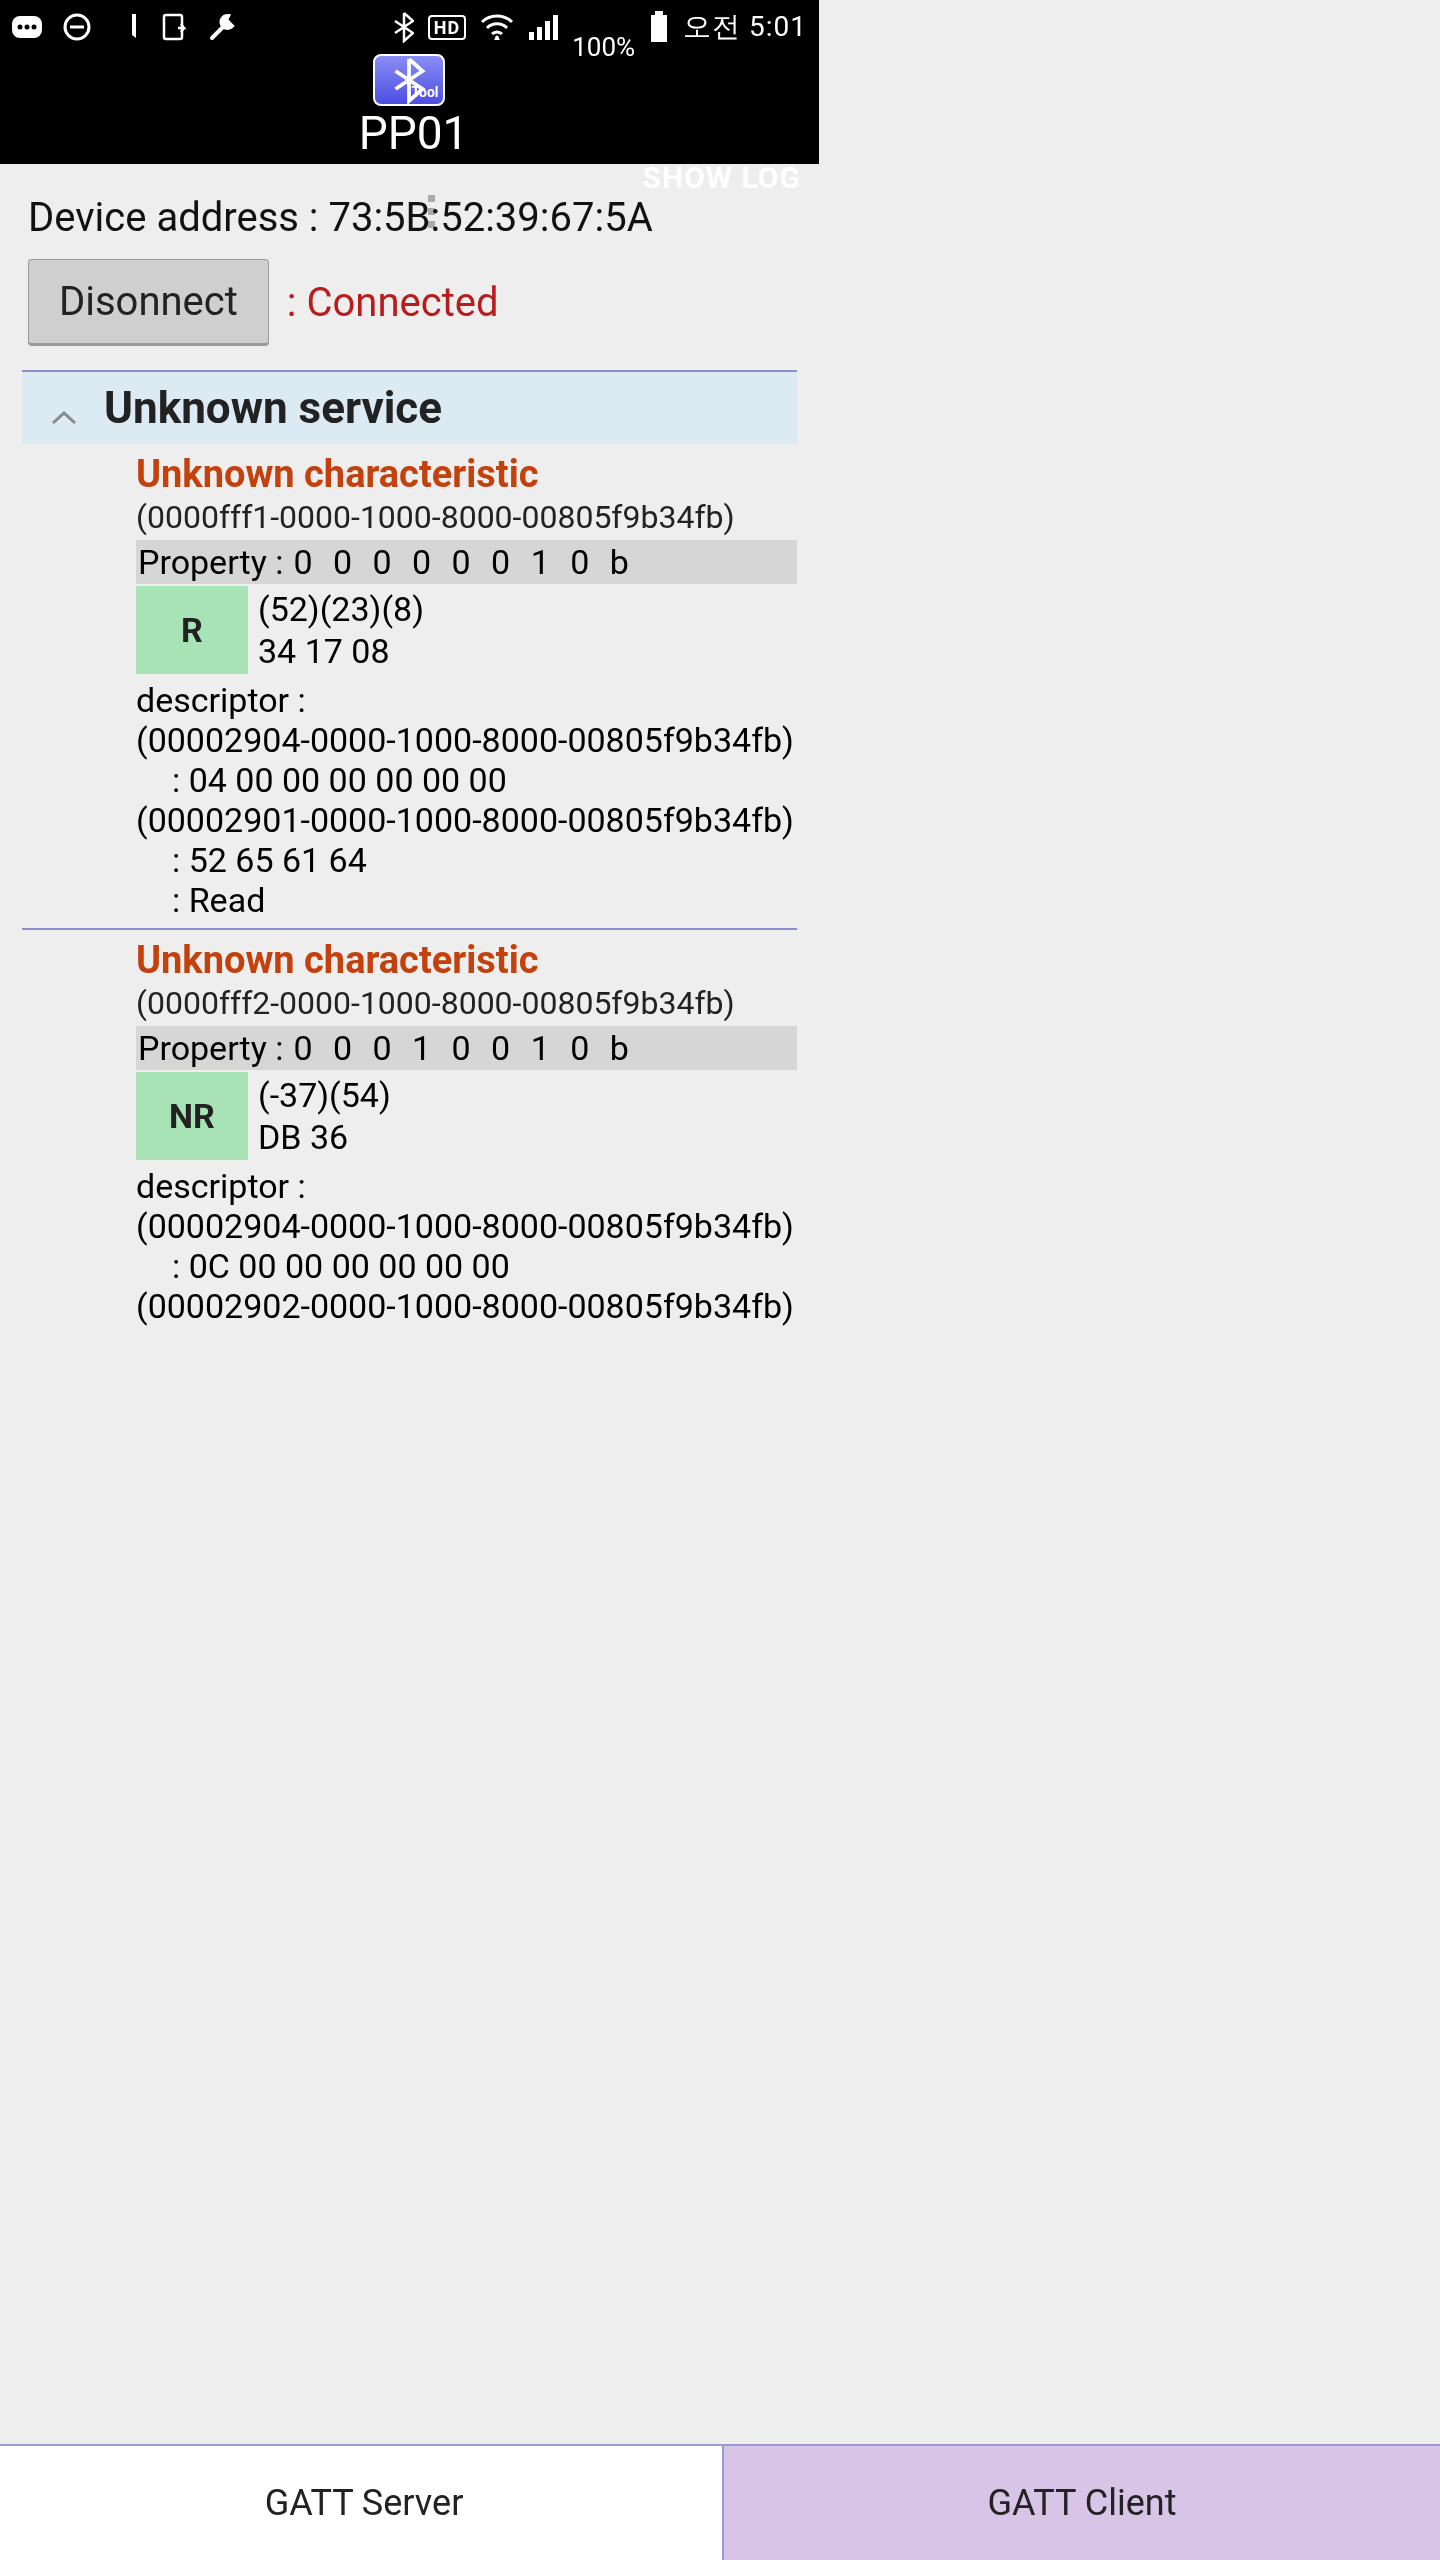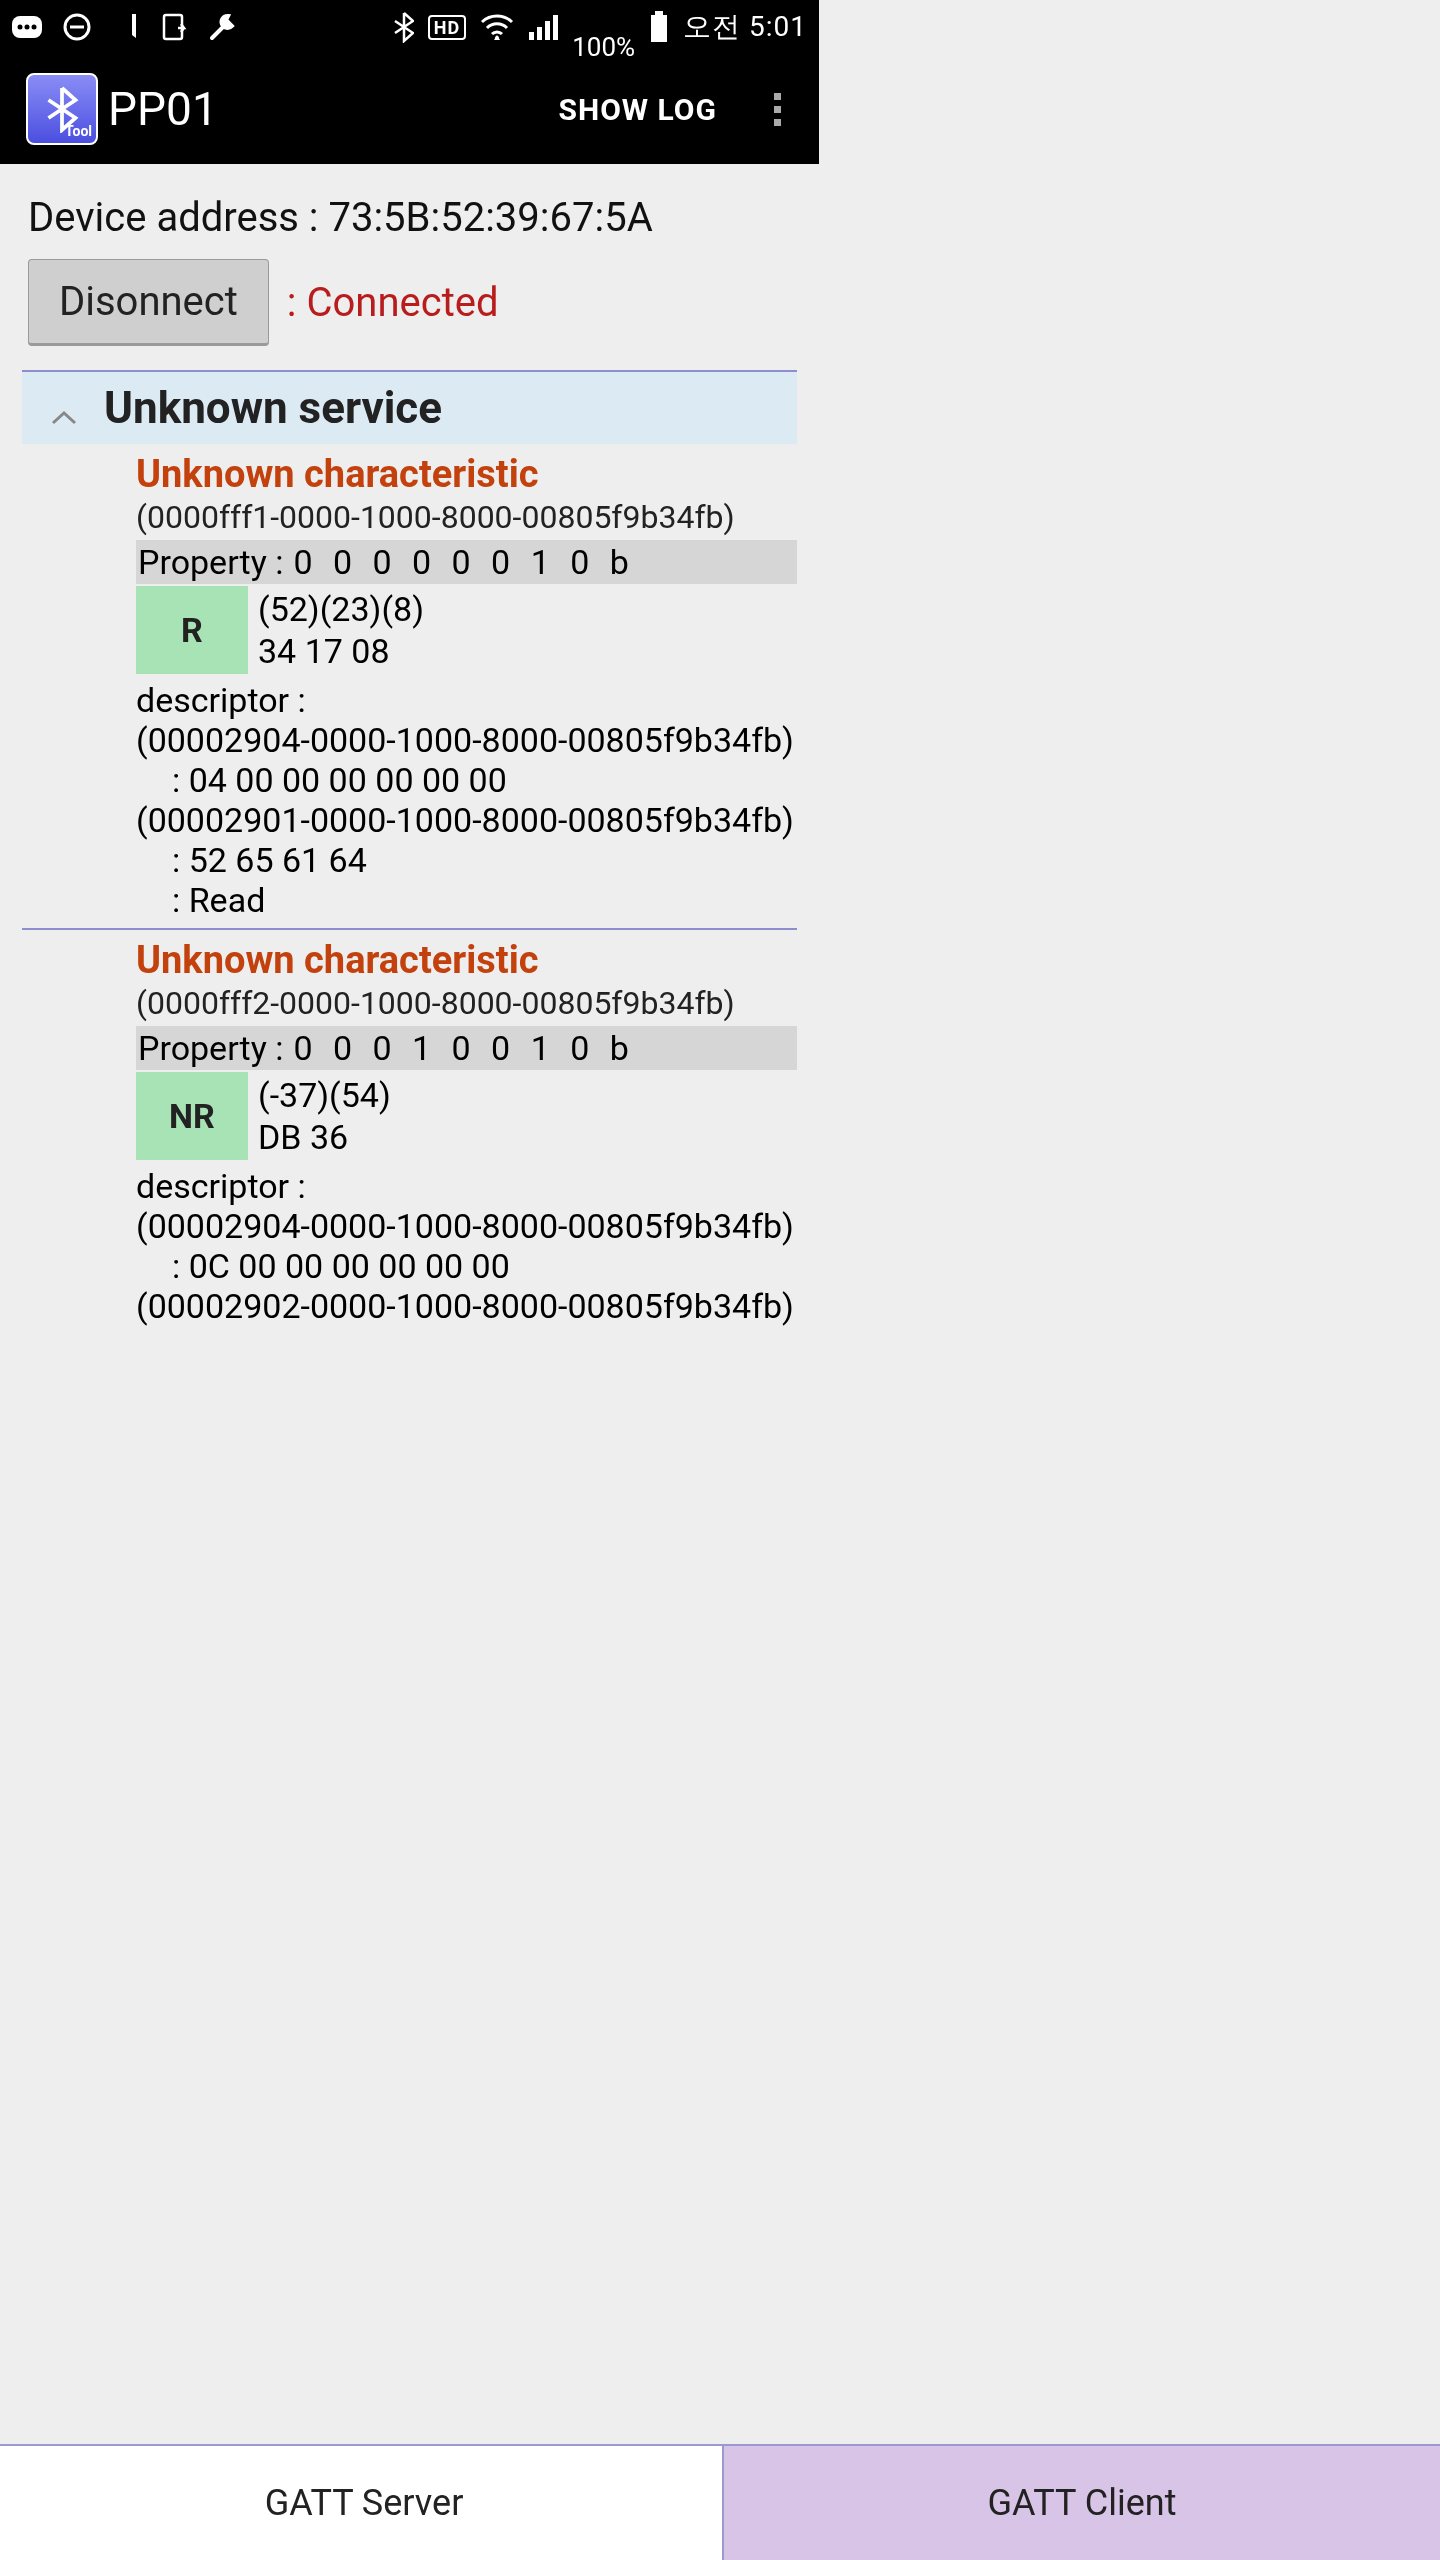--- a/index.html
+++ b/index.html
@@ -17,21 +17,21 @@
   .status-right .clock { font-size: 28px; letter-spacing: 1px; }
   .sicon { display:inline-flex; align-items:center; justify-content:center; }
   .hd-badge {
     border: 2px solid #fff; border-radius: 4px; padding: 0 4px;
     font-size: 18px; font-weight: 700; letter-spacing: 1px;
   }
 
   
   .app-bar {
     height: 110px; background: #000; color: #fff;
-    display: flex; align-items: center; padding: 0 18px 0 26px;
+    display: flex; align-items: center; padding: 0 18px 0 26px; flex-direction: column;
   }
   .app-icon {
     width: 72px; height: 72px; border-radius: 8px;
     background: linear-gradient(#8a8df5, #4b4fe0);
     display: flex; align-items: center; justify-content: center;
     margin-right: 10px; position: relative;
     border: 2px solid #fff;
   }
   .app-icon .tool-label {
     position: absolute; bottom: 4px; right: 4px;

